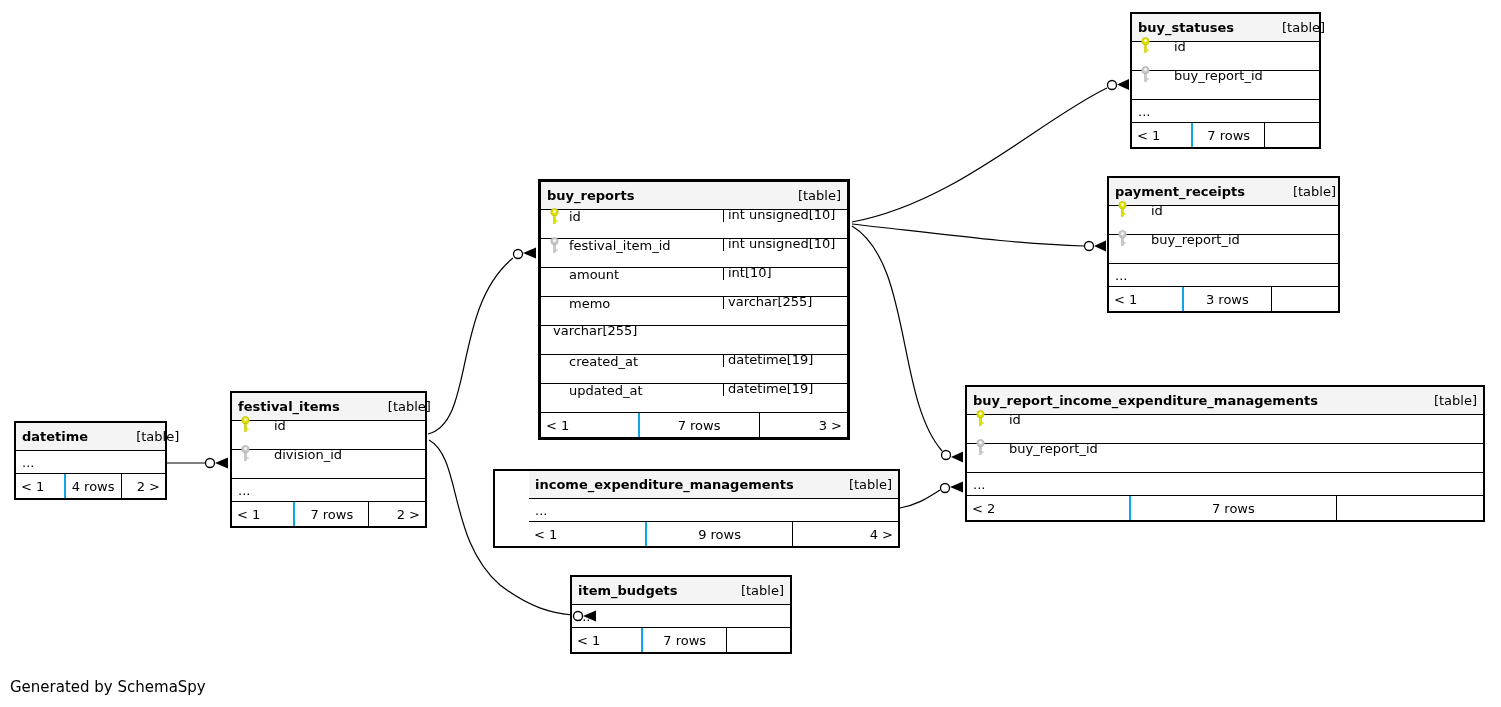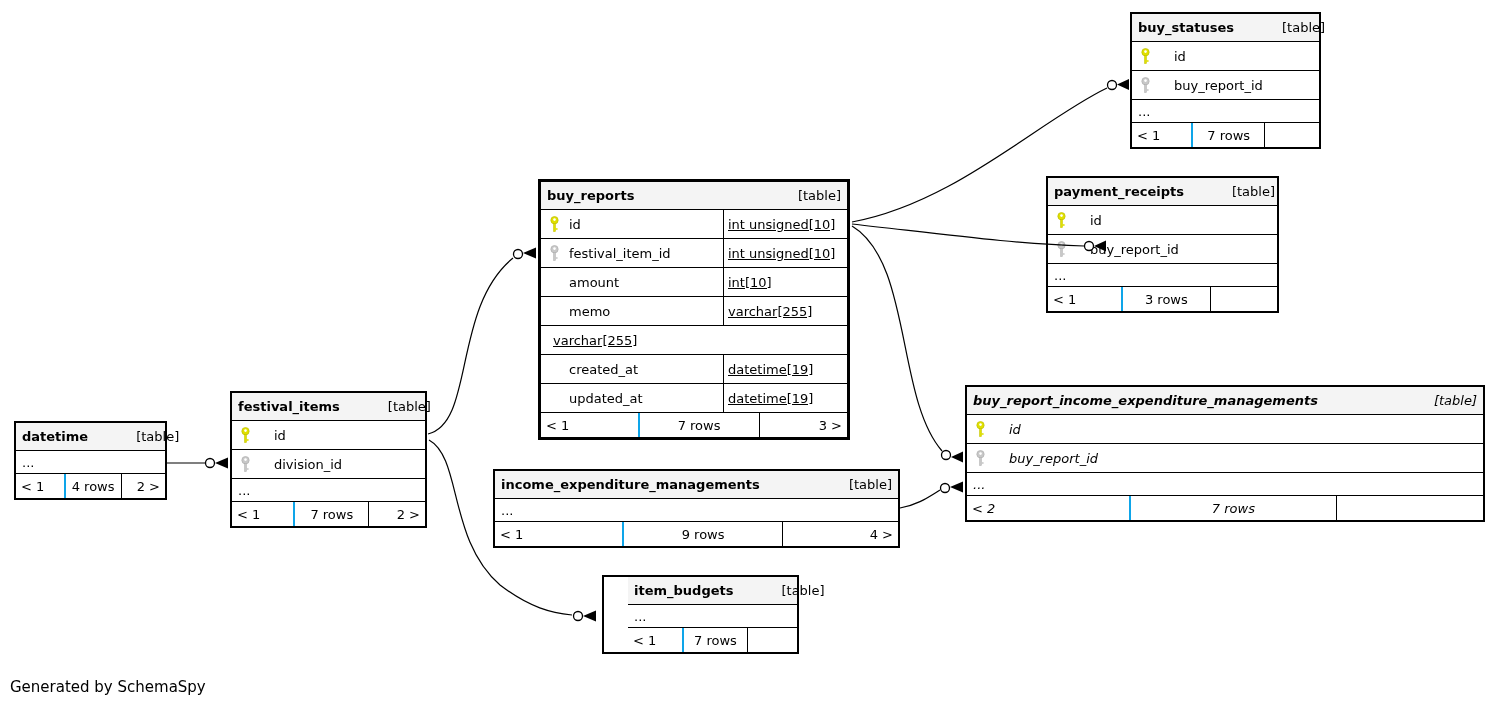--- a/index.html
+++ b/index.html
@@ -14,31 +14,31 @@
   }
   .tbl.focus { border-width:3px; }
   .tbl-header {
     display:flex; justify-content:space-between; align-items:center;
     background:#f4f4f4; border-bottom:1px solid #000;
     height:28px; padding:0 6px; box-sizing:border-box; white-space:nowrap;gap:36px;
   }
   .tbl-name { font-weight:bold; }
   .tbl-type { margin-left:12px; }
   .row {
-    display:flex; align-items:center; border-bottom:1px solid #000;
-    height:29px; padding:0 0 0 8px; box-sizing:border-box; white-space:nowrap;
+    display:flex; align-items:flex-end; border-bottom:1px solid #000;
+    height:29px; padding:0 0 16px 8px; box-sizing:border-box; white-space:nowrap;
   }
   .cell-icon { width:12px; height:17px; flex:0 0 12px; display:flex; align-items:center; }
   .colname { margin-left:8px; }
   .widegap .colname { margin-left:22px; }
   .cell-name {
     flex:0 0 170px; align-self:stretch; display:flex; align-items:center;
     border-right:1px solid #000; padding-right:4px;
   }
-  .cell-type { flex:1; padding:0 4px;text-decoration:underline; }
+  .cell-type { flex:1; padding:0 4px; }
   .ellipsis-row {
     height:23px; display:flex; align-items:center; padding:0 6px;
     border-bottom:1px solid #000; box-sizing:border-box;
   }
   .tbl-footer { display:flex; height:24px; box-sizing:border-box; }
   .f-cell { display:flex; align-items:center; box-sizing:border-box; overflow:hidden; }
   .f-l { flex:1; padding-left:5px; justify-content:flex-start; }
   .f-c { flex:1.3; justify-content:center; border-left:2px solid #0ea5e9; }
   .f-r { flex:0.9; justify-content:flex-end; padding-right:5px; border-left:1px solid #000; }
   svg.connectors {
@@ -81,21 +81,21 @@
       <span class="colname">buy_report_id</span>
     </div>
     <div class="ellipsis-row">...</div>
     <div class="tbl-footer">
       <span class="f-cell f-l">&lt; 1</span>
       <span class="f-cell f-c">7 rows</span>
       <span class="f-cell f-r"></span>
     </div>
   </div>
 
-  <div class="tbl" style="left:1046px; top:176px; width:233px;">
+  <div class="tbl" style="left:1107px; top:176px; width:233px;">
     <div class="tbl-header">
       <span class="tbl-name">payment_receipts</span>
       <span class="tbl-type">[table]</span>
     </div>
     <div class="row widegap">
       <span class="cell-icon">
         <svg class="keysvg" width="11" height="17" viewBox="0 0 11 17">
             <circle cx="5.5" cy="4.2" r="3.7" fill="#e0e000" stroke="#b8b800" stroke-width="0.6"></circle>
             <circle cx="5.5" cy="3.6" r="1.3" fill="#fff"></circle>
             <rect x="4.4" y="7.5" width="2.2" height="8.2" fill="#e0e000" stroke="#b8b800" stroke-width="0.4"></rect>
@@ -187,21 +187,21 @@
       </span>
       <span class="cell-type">datetime[19]</span>
     </div>
     <div class="tbl-footer">
       <span class="f-cell f-l">&lt; 1</span>
       <span class="f-cell f-c">7 rows</span>
       <span class="f-cell f-r">3 &gt;</span>
     </div>
   </div>
 
-  <div class="tbl" style="left:965px; top:385px; width:520px;font-style:italic;">
+  <div class="tbl" style="left:965px; top:385px; width:520px;">
     <div class="tbl-header">
       <span class="tbl-name">buy_report_income_expenditure_managements</span>
       <span class="tbl-type">[table]</span>
     </div>
     <div class="row widegap">
       <span class="cell-icon">
         <svg class="keysvg" width="11" height="17" viewBox="0 0 11 17">
             <circle cx="5.5" cy="4.2" r="3.7" fill="#e0e000" stroke="#b8b800" stroke-width="0.6"></circle>
             <circle cx="5.5" cy="3.6" r="1.3" fill="#fff"></circle>
             <rect x="4.4" y="7.5" width="2.2" height="8.2" fill="#e0e000" stroke="#b8b800" stroke-width="0.4"></rect>
@@ -222,21 +222,21 @@
       <span class="colname">buy_report_id</span>
     </div>
     <div class="ellipsis-row">...</div>
     <div class="tbl-footer">
       <span class="f-cell f-l">&lt; 2</span>
       <span class="f-cell f-c">7 rows</span>
       <span class="f-cell f-r"></span>
     </div>
   </div>
 
-  <div class="tbl" style="left:493px; top:469px; width:407px;">
+  <div class="tbl" style="left:493px; top:469px; width:407px;padding-left:34px;">
     <div class="tbl-header">
       <span class="tbl-name">income_expenditure_managements</span>
       <span class="tbl-type">[table]</span>
     </div>
     <div class="ellipsis-row">...</div>
     <div class="tbl-footer">
       <span class="f-cell f-l">&lt; 1</span>
       <span class="f-cell f-c">9 rows</span>
       <span class="f-cell f-r">4 &gt;</span>
     </div>
@@ -283,21 +283,21 @@
       <span class="tbl-type">[table]</span>
     </div>
     <div class="ellipsis-row">...</div>
     <div class="tbl-footer">
       <span class="f-cell f-l">&lt; 1</span>
       <span class="f-cell f-c">4 rows</span>
       <span class="f-cell f-r">2 &gt;</span>
     </div>
   </div>
 
-  <div class="tbl" style="left:602px; top:575px; width:197px;padding-left:24px;">
+  <div class="tbl" style="left:570px; top:575px; width:222px;">
     <div class="tbl-header">
       <span class="tbl-name">item_budgets</span>
       <span class="tbl-type">[table]</span>
     </div>
     <div class="ellipsis-row">...</div>
     <div class="tbl-footer">
       <span class="f-cell f-l">&lt; 1</span>
       <span class="f-cell f-c">7 rows</span>
       <span class="f-cell f-r"></span>
     </div>

